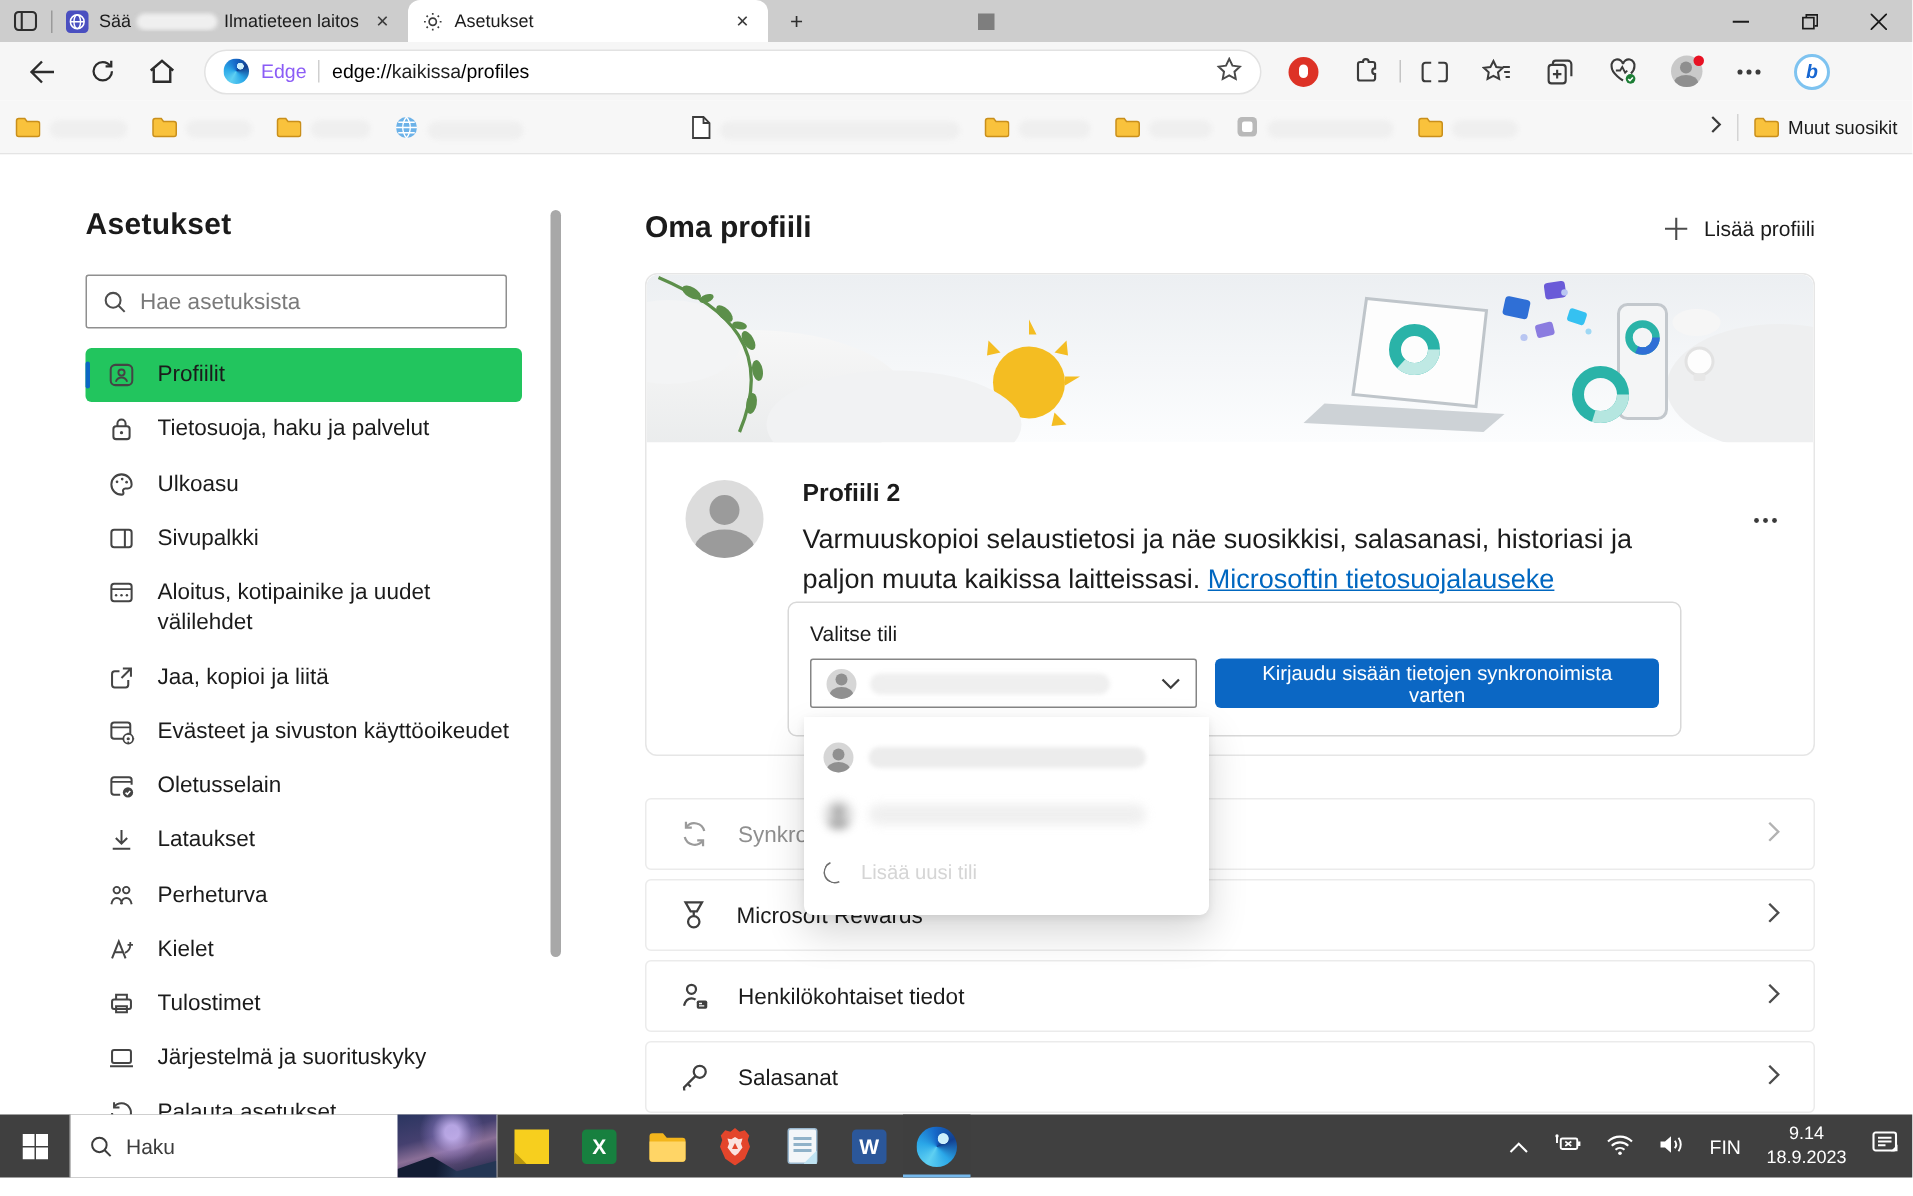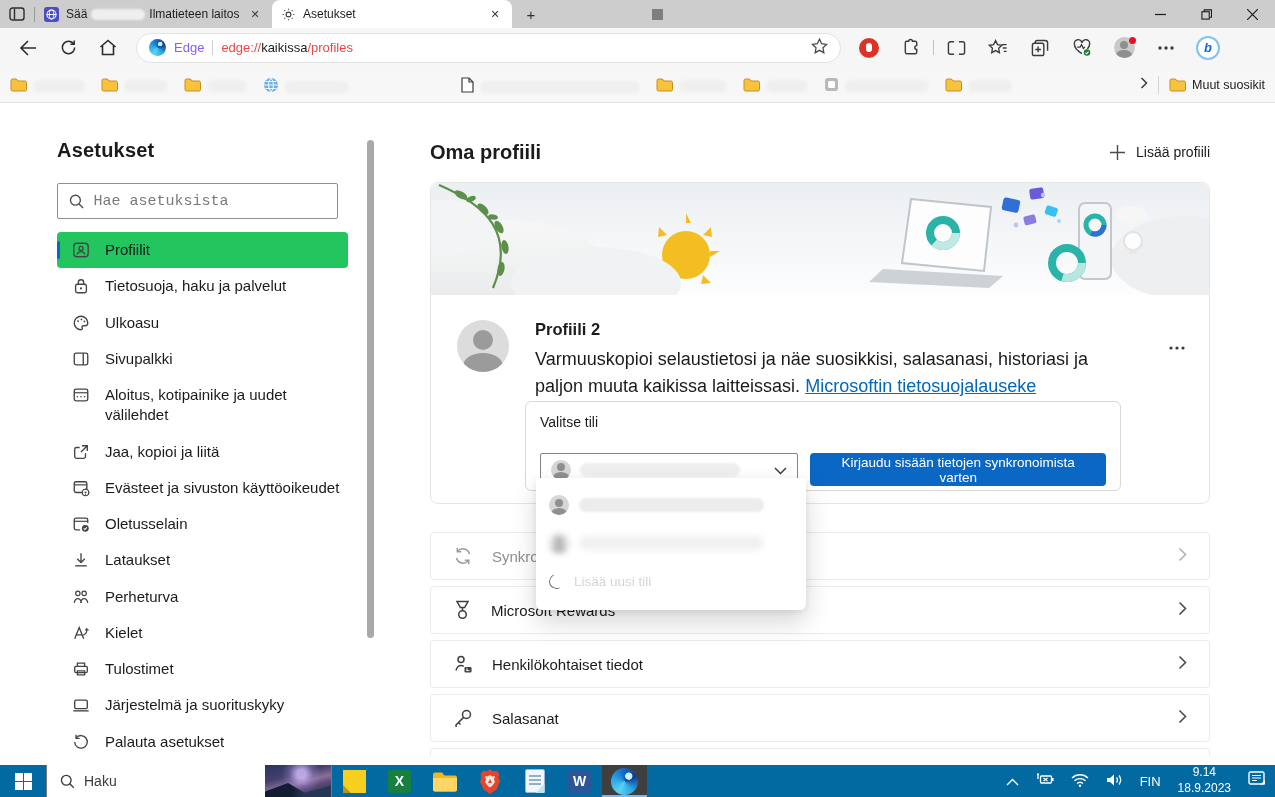--- a/index.html
+++ b/index.html
@@ -19,21 +19,21 @@
   .newtab{width:26px;height:26px;display:flex;align-items:center;justify-content:center;font-size:15px;color:#2e2e2e;margin-left:6px}
   .redsq{width:11px;height:11px;background:#7e7e7e;position:absolute;left:652px;top:9px}
   .win-controls{margin-left:auto;display:flex;height:28px}
   .win-btn{width:46px;display:flex;align-items:center;justify-content:center}
 
   
   .toolbar{height:39px;background:#f6f6f6;display:flex;align-items:center;padding:0 8px}
   .tbtn{width:40px;height:32px;display:flex;align-items:center;justify-content:center;border-radius:5px}
   .addr{width:705px;height:30px;background:#fff;border:1px solid #e2e2e2;border-radius:16px;display:flex;align-items:center;padding:0 12px;gap:8px;font-size:13px;margin:0 8px}
   .addr-div{width:1px;height:15px;background:#cfcfcf}
-  .url-dim{color:#ef4444}
+  .url-dim{color:#000000}
   .url-host{color:#1e1e1e}
   .addr .star-wrap{margin-left:auto}
   .edge-ball{border-radius:50%;background:
     radial-gradient(circle at 66% 30%, #cdeffb 0 13%, rgba(255,255,255,0) 15%),
     conic-gradient(from 210deg, #5fd0f2, #2aa7e8, #1668c8, #123f8f, #2aa7e8, #5fd0f2)}
   .ext-icons{display:flex;align-items:center;gap:2px}
   .adblock{width:20px;height:20px;border-radius:50%;background:#dd3226;position:relative}
   .adblock::after{content:"";position:absolute;left:7px;top:5px;width:6px;height:9px;border-radius:3px;background:#fff}
   .avatar-tb{width:21px;height:21px;border-radius:50%;background:#c9c9c9;position:relative;overflow:hidden}
   .avatar-tb::before{content:"";position:absolute;left:6.5px;top:4px;width:8px;height:8px;border-radius:50%;background:#8f8f8f}
@@ -49,21 +49,21 @@
   .bm-chev{margin-left:2px;color:#444}
   .bm-sep{width:1px;height:18px;background:#d4d4d4}
   .bm-right{margin-left:auto;display:flex;align-items:center;gap:10px}
 
   
   .content{position:absolute;top:103px;left:0;right:0;bottom:42px;background:#fff}
 
   .sidebar{position:absolute;left:0;top:0;width:430px;height:100%;padding:36px 0 0 57px}
   .sb-title{font-size:20px;font-weight:bold;letter-spacing:.2px}
   .sb-search{margin-top:21px;width:281px;height:36px;border:1px solid #8f8f8f;border-radius:2px;display:flex;align-items:center;padding:0 11px;gap:9px;background:#fff}
-  .sb-search input{border:none;outline:none;font-size:15px;width:100%;color:#333;background:transparent;font-family:Liberation Mono, monospace}
+  .sb-search input{border:none;outline:none;font-size:15px;width:100%;color:#333;background:transparent;font-family:Liberation Sans, sans-serif}
   .sb-search input::placeholder{color:#7a7a7a}
   .sb-nav{margin-top:13px;width:291px;display:flex;flex-direction:column}
   .sb-item{position:relative;display:flex;gap:15px;padding:8px 8px 8px 15px;font-size:15px;border-radius:4px;line-height:1.35;align-items:flex-start}
   .sb-item svg{flex:0 0 18px;margin-top:1px}
   .sb-item.selected{background:#22c55e}
   .sb-item.selected::before{content:"";position:absolute;left:0;top:9px;bottom:9px;width:3px;border-radius:2px;background:#0b67c4}
   .sb-label{width:236px}
   .sb-scroll{position:absolute;left:367px;top:37px;width:7px;height:498px;background:#a8a8a8;border-radius:4px}
 
   .main{position:absolute;left:430px;top:0;width:780px;height:100%}
@@ -76,21 +76,21 @@
   .pc-body{display:flex;padding:25px 24px 0 26px;gap:26px}
   .avatar-lg{width:52px;height:52px;border-radius:50%;background:#dcdcdc;position:relative;overflow:hidden;flex:0 0 52px}
   .avatar-lg::before{content:"";position:absolute;left:16px;top:10px;width:20px;height:20px;border-radius:50%;background:#9b9b9b}
   .avatar-lg::after{content:"";position:absolute;left:6px;top:33px;width:40px;height:26px;border-radius:50%;background:#9b9b9b}
   .pc-name{font-size:16.5px;font-weight:bold;margin-bottom:7px}
   .pc-desc{font-size:18px;line-height:1.5;width:575px;color:#1b1b1b}
   .pc-desc a{color:#0067c0}
   .more-btn{margin-left:auto;margin-top:16px;color:#3a3a3a;font-size:15px;letter-spacing:1px}
 
   .picker{position:absolute;left:94px;top:218px;width:596px;height:90px;border:1px solid #d8d8d8;border-radius:6px;padding:12px 14px;background:#fff}
-  .picker-label{font-size:14px;margin-bottom:23px}
+  .picker-label{font-size:14px;margin-bottom:9px}
   .picker-row{display:flex;gap:12px}
   .acct-select{width:270px;height:33px;border:1px solid #858585;border-radius:2px;background:#fff;display:flex;align-items:center;padding:0 10px;gap:9px}
   .avatar-sm{width:20px;height:20px;border-radius:50%;background:#d6d6d6;position:relative;overflow:hidden;flex:0 0 20px}
   .avatar-sm::before{content:"";position:absolute;left:6px;top:3.5px;width:8px;height:8px;border-radius:50%;background:#909090}
   .avatar-sm::after{content:"";position:absolute;left:2px;top:12.5px;width:16px;height:11px;border-radius:50%;background:#909090}
   .sel-blob{width:160px;height:14px}
   .acct-select .chev-d{margin-left:auto}
   .signin-btn{height:33px;background:#0b67c4;color:#fff;border:none;border-radius:4px;font-size:13.5px;padding:0 17px;font-family:"Liberation Sans",sans-serif}
 
   .dropdown{position:absolute;left:106px;top:375px;width:270px;background:#fff;border-radius:0 0 6px 6px;box-shadow:0 12px 26px rgba(0,0,0,.16),0 2px 6px rgba(0,0,0,.08);z-index:30;padding:8px 0 10px}
@@ -100,21 +100,21 @@
   .dd-faint{color:#d5d5d5;filter:blur(.4px)}
   .dd-partcircle{width:15px;height:15px;border-radius:50%;border:1.8px solid #555;border-top-color:transparent;border-right-color:transparent;transform:rotate(20deg);opacity:.85;flex:0 0 15px}
 
   .row-card{position:absolute;left:0;width:780px;height:48px;border:1px solid #ebebeb;border-radius:4px;display:flex;align-items:center;gap:19px;padding:0 22px;font-size:15px;background:#fff;z-index:5}
   .row-card .chev{margin-left:auto}
   .r0{top:429px;color:#8f8f8f}
   .r1{top:483px}.r2{top:537px}.r3{top:591px}
   .sliver{position:absolute;left:0;top:645px;width:780px;height:8px;border:1px solid #ebebeb;border-bottom:none;border-radius:4px 4px 0 0;background:#fff}
 
   
-  .taskbar{position:absolute;left:0;bottom:0;width:100%;height:32px;background:#0369a1;display:flex;align-items:stretch;color:#fff}
+  .taskbar{position:absolute;left:0;bottom:12px;width:100%;height:42px;background:#404040;display:flex;align-items:stretch;color:#fff}
   .tk-start{width:46px;display:flex;align-items:center;justify-content:center}
   .tk-search{width:286px;background:#fff;color:#3c3c3c;display:flex;align-items:center;gap:9px;padding-left:13px;position:relative;font-size:14px;border:1px solid #7a7a7a;border-top:none;border-bottom:none}
   .tk-img{position:absolute;right:0;top:0;bottom:0;width:66px;background:
      radial-gradient(circle at 55% 28%, rgba(210,190,255,.8) 0 10%, rgba(160,140,220,.35) 28%, rgba(0,0,0,0) 46%),
      linear-gradient(165deg,#2a3560 0%,#45406f 35%,#8a6f97 55%,#5b4a76 68%,#16233f 100%)}
   .tk-img::after{content:"";position:absolute;left:0;bottom:0;width:100%;height:14px;background:linear-gradient(100deg,#121c33 40%,#243654 60%);clip-path:polygon(0 60%,35% 0,60% 70%,100% 20%,100% 100%,0 100%)}
   .tk-apps{display:flex}
   .tk-app{width:45px;display:flex;align-items:center;justify-content:center}
   .tk-app.active{background:#3f3f3f;box-shadow:inset 0 -2px 0 #76b9ed}
   .tk-tray{margin-left:auto;display:flex;align-items:center;gap:17px;padding-right:8px;font-size:13px}

